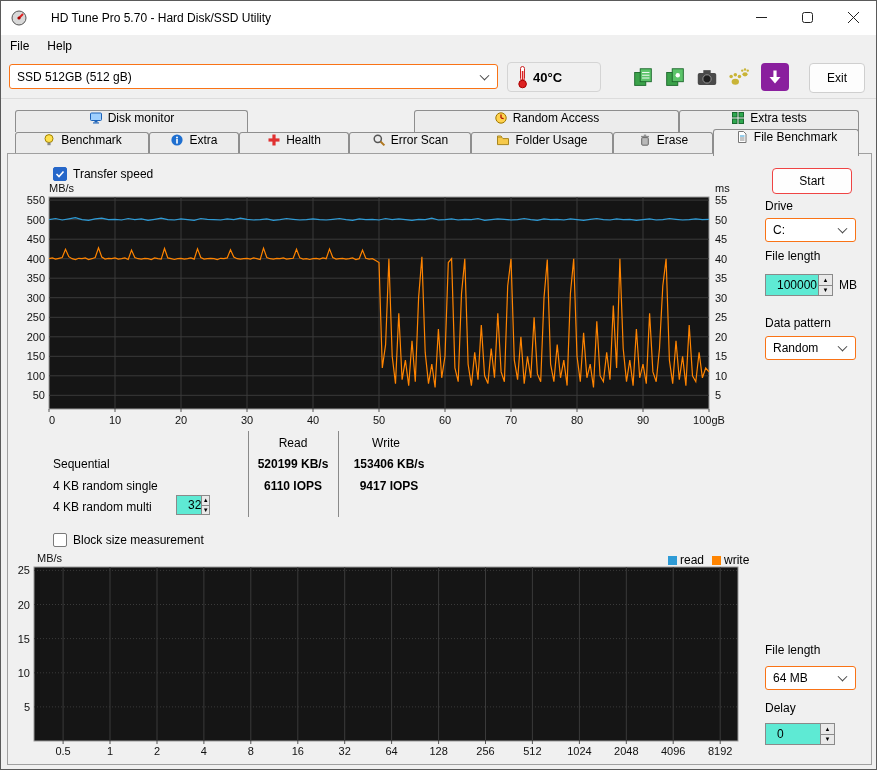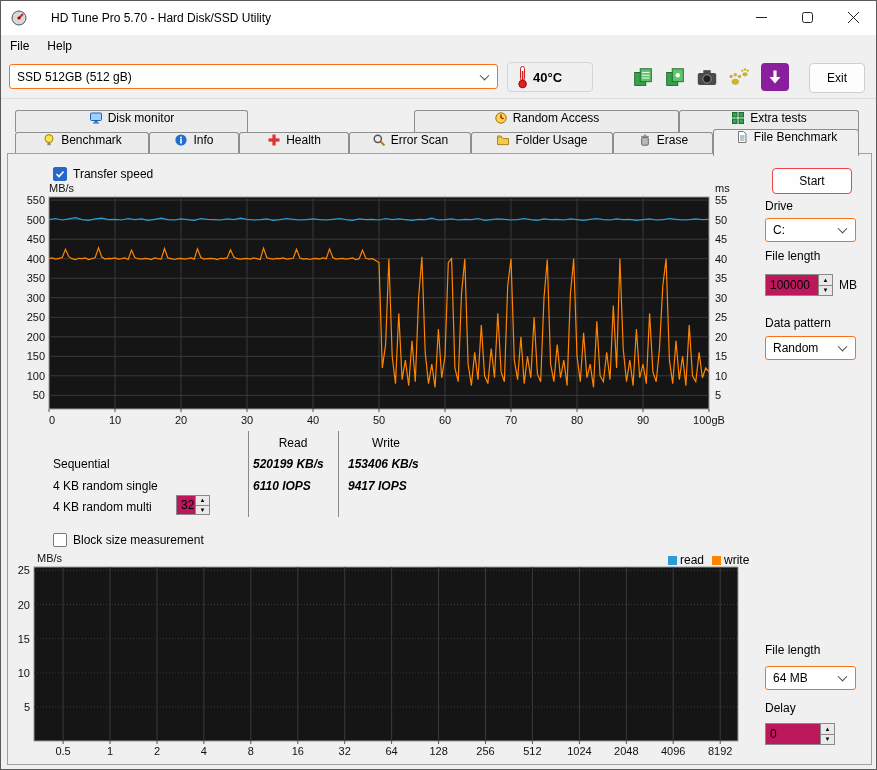--- a/index.html
+++ b/index.html
@@ -13,21 +13,21 @@
   .appicon{margin-left:10px;width:16px;height:16px;}
   .winbtn{position:absolute;top:0;width:46px;height:33px;display:flex;align-items:center;justify-content:center;}
   
   .menubar{position:absolute;left:0;top:34px;width:100%;height:22px;display:flex;align-items:center;}
   .menuitem{padding:3px 9px;}
   
   .combo{position:absolute;background:#fff;border:1px solid #f97316;border-radius:3px;
     display:flex;align-items:center;padding-left:7px;box-sizing:border-box;}
   .chev{position:absolute;right:9px;top:50%;width:6px;height:6px;border-right:1.4px solid #444;
     border-bottom:1.4px solid #444;transform:translateY(-70%) rotate(45deg);}
-  .tempbox{position:absolute;left:506px;top:61px;width:86px;height:30px;border:1px solid #d4d4d4;
+  .tempbox{position:absolute;left:506px;top:61px;width:94px;height:30px;border:1px solid #d4d4d4;
     border-radius:4px;display:flex;align-items:center;gap:4px;padding-left:8px;box-sizing:border-box;}
   .tempval{font-weight:bold;font-size:13px;}
   .toolbtn{position:absolute;top:63px;width:27px;height:27px;display:flex;align-items:center;justify-content:center;background:transparent;border:none;}
   .exitbtn{position:absolute;left:808px;top:62px;width:54px;height:28px;background:#fdfdfd;
     border:1px solid #cfcfcf;border-radius:4px;display:flex;align-items:center;justify-content:center;}
   .tbdivider{position:absolute;left:0;top:97px;width:100%;height:1px;background:#dcdcdc;}
   
   .tab{position:absolute;height:22px;background:#ececec;border:1px solid #8e8e8e;border-bottom:none;
     border-radius:3px 3px 0 0;display:flex;align-items:flex-start;justify-content:center;gap:5px;box-sizing:border-box;}
   .tabr1{top:109px;}
@@ -41,29 +41,29 @@
   .chkbox.on{background:#2667c9;border:1px solid #2667c9;border-radius:2px;}
   .chkbox.off{background:#fff;border:1px solid #7a7a7a;border-radius:2px;}
   
   .chartsvg{position:absolute;z-index:2;}
   svg text.tick{font-size:11px;font-family:"Liberation Sans",sans-serif;fill:#111;}
   
   .fldlabel{position:absolute;z-index:3;}
   .btn-start{position:absolute;left:771px;top:167px;width:78px;height:24px;background:#fefefe;
     border:1px solid #ef4444;border-radius:4px;display:flex;align-items:center;justify-content:center;z-index:3;}
   .spin{position:absolute;display:flex;z-index:3;box-sizing:border-box;}
-  .spin .val{flex:1;background:#be185d;border:1px solid #8a8a8a;border-right:none;display:flex;
-    align-items:center;padding-left:4px;box-sizing:border-box;}
+  .spin .val{flex:1;background:#5eead4;border:1px solid #8a8a8a;border-right:none;display:flex;
+    align-items:center;padding-left:11px;box-sizing:border-box;}
   .spin .btns{width:15px;display:flex;flex-direction:column;}
   .spin .sb{flex:1;font-size:6px;line-height:6px;display:flex;align-items:center;justify-content:center;
     background:#e9e9e9;border:1px solid #8a8a8a;box-sizing:border-box;}
   .spin .sb + .sb{border-top:none;}
   
   .res-label{position:absolute;z-index:3;}
-  .res-val{position:absolute;font-weight:bold;text-align:left;z-index:3;font-style:italic;}
+  .res-val{position:absolute;font-weight:bold;text-align:center;z-index:3;}
   .res-hdr{position:absolute;text-align:center;z-index:3;}
   .vline{position:absolute;width:1px;background:#8a8a8a;z-index:3;}
   
   .legend{position:absolute;left:667px;top:552px;display:flex;gap:8px;align-items:center;z-index:3;}
   .legitem{display:flex;align-items:center;gap:3px;}
   .sw{width:9px;height:9px;display:inline-block;}
 </style>
 </head>
 <body>
 
@@ -191,21 +191,21 @@
       <rect x="5.4" y="9.6" width="3.2" height="2.6" fill="#8a8a8a"></rect>
     </svg>
     <span>Benchmark</span>
   </div>
   <div class="tab tabr2" style="left:148px;width:90px;">
     <svg width="14" height="14" viewBox="0 0 14 14">
       <circle cx="7" cy="7" r="5.6" fill="#1e6fd0"></circle>
       <circle cx="7" cy="4.4" r="1" fill="#fff"></circle>
       <rect x="6.2" y="6" width="1.6" height="4.6" fill="#fff"></rect>
     </svg>
-    <span>Info</span>
+    <span>Extra</span>
   </div>
   <div class="tab tabr2" style="left:238px;width:110px;">
     <svg width="14" height="14" viewBox="0 0 14 14">
       <rect x="5.4" y="1.5" width="3.2" height="11" fill="#e03030"></rect>
       <rect x="1.5" y="5.4" width="11" height="3.2" fill="#e03030"></rect>
     </svg>
     <span>Health</span>
   </div>
   <div class="tab tabr2" style="left:348px;width:122px;">
     <svg width="14" height="14" viewBox="0 0 14 14">

